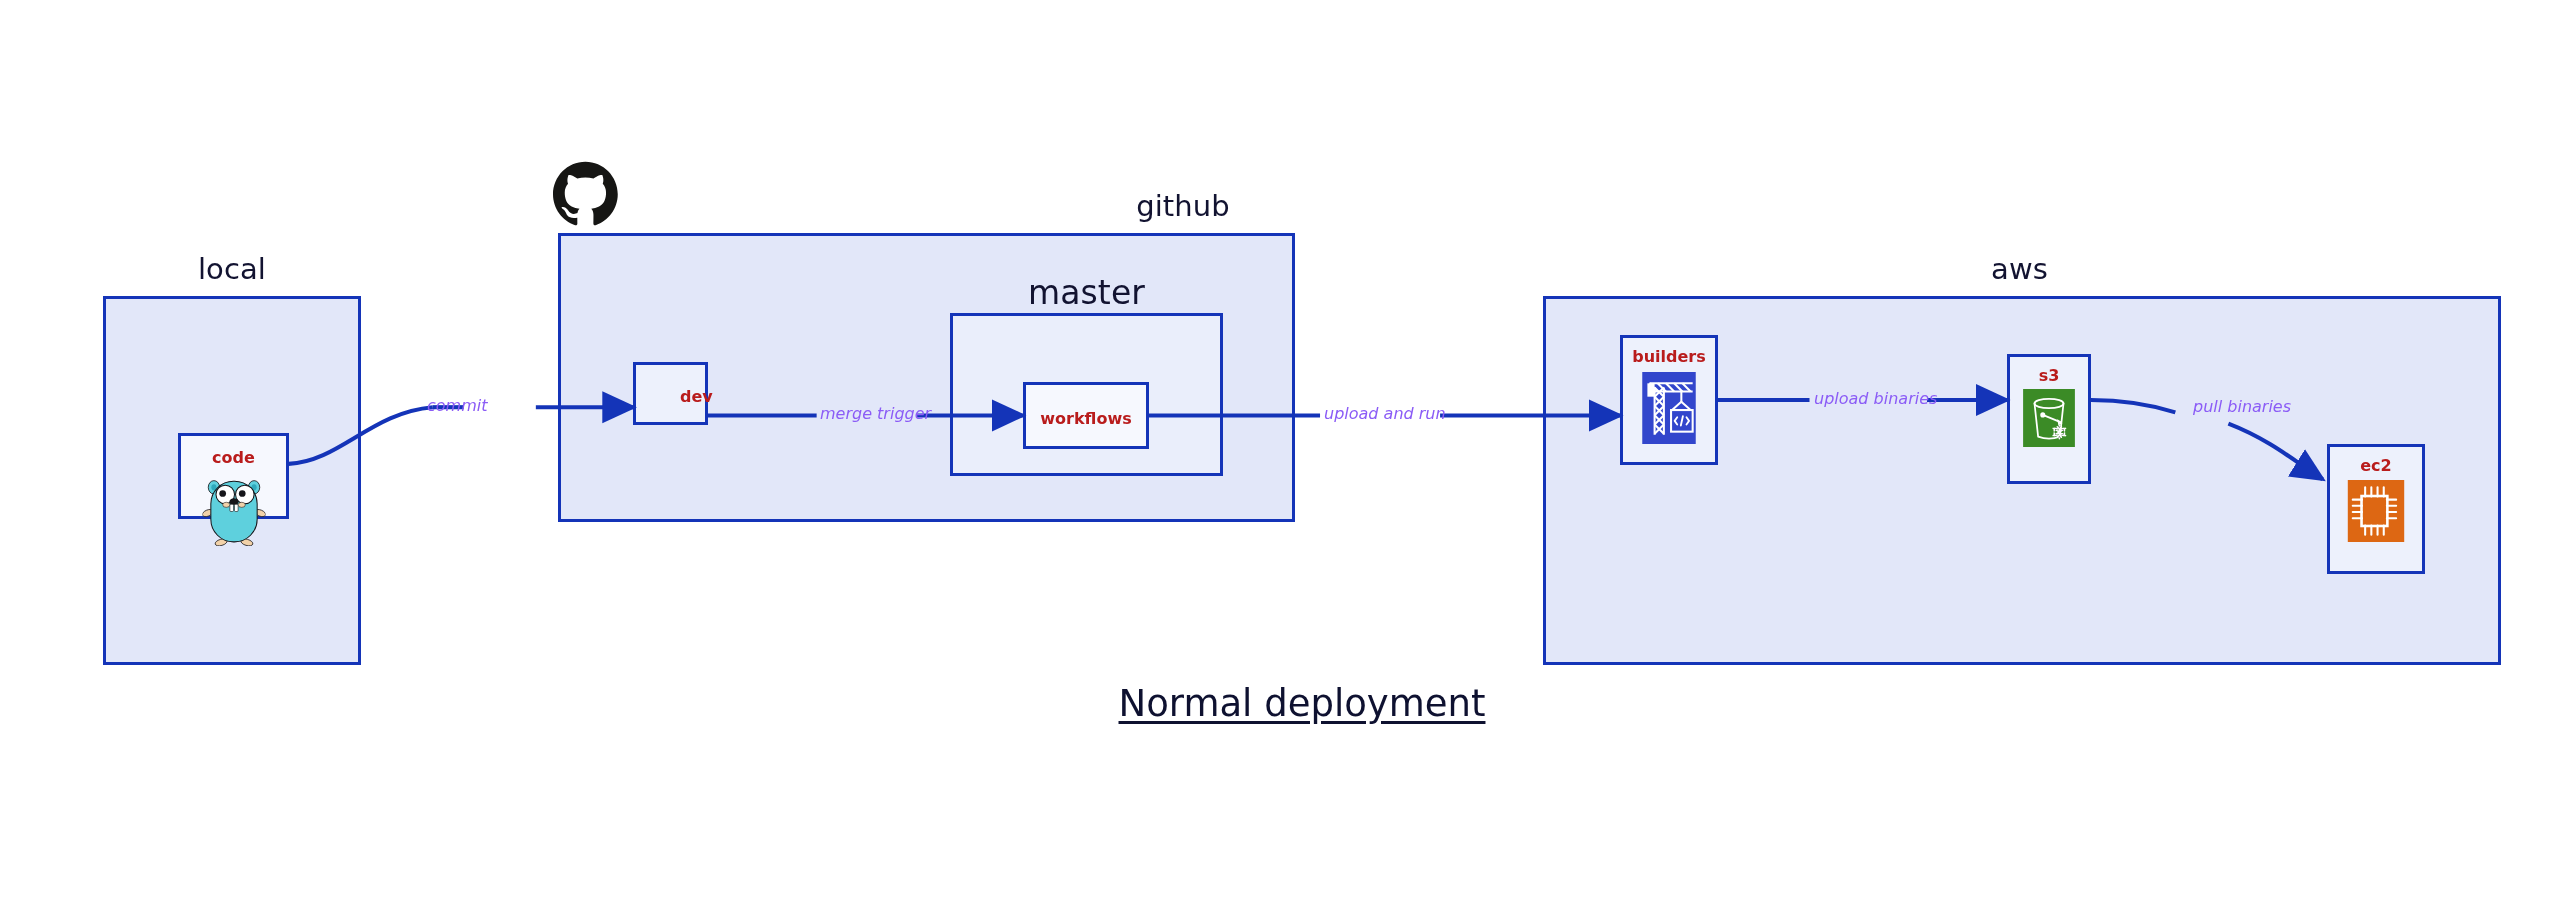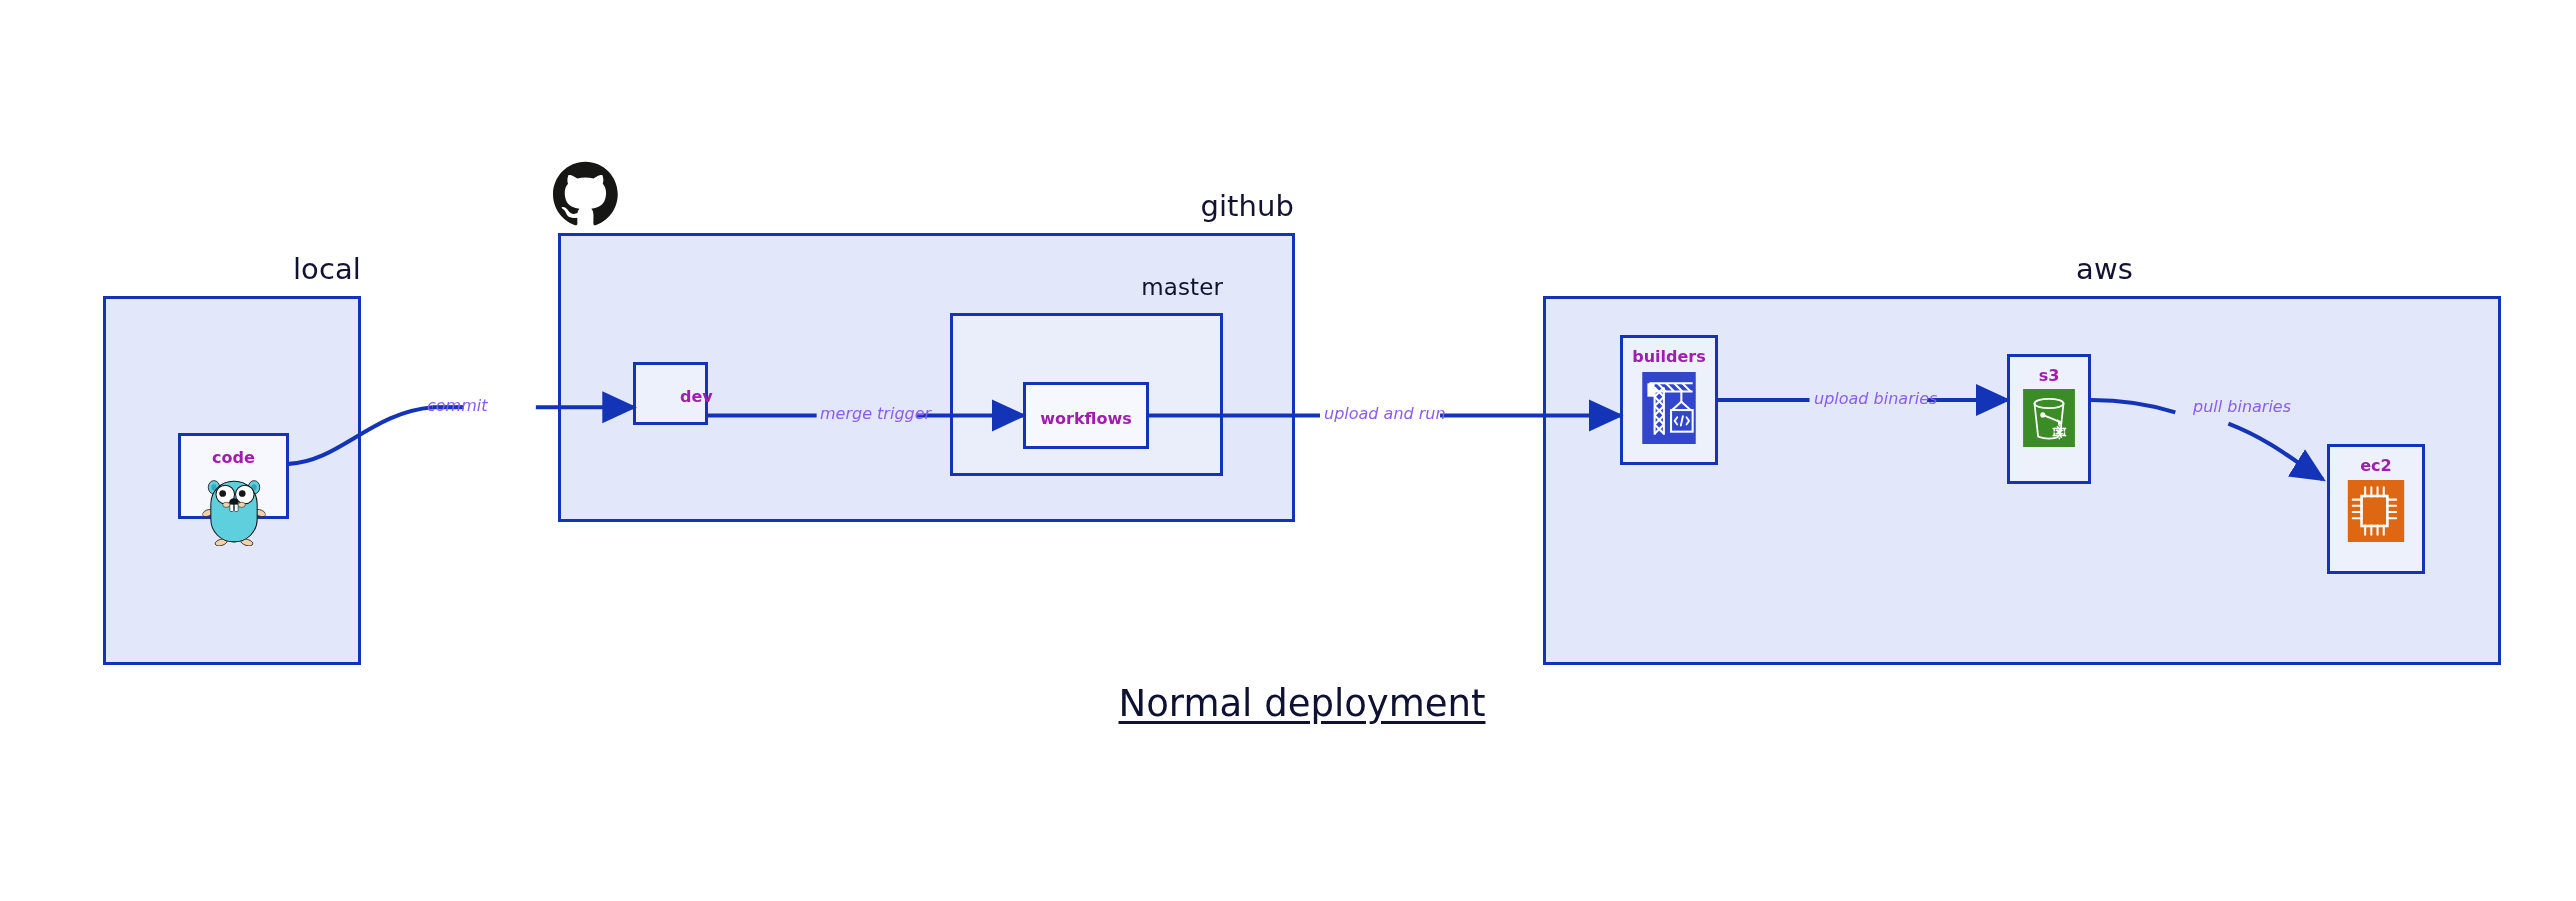--- a/index.html
+++ b/index.html
@@ -35,40 +35,40 @@
     border-width: 3.1px;
   }
 
   .group-label {
     position: absolute;
     color: #121331;
     font-size: 29px;
     font-weight: 400;
     letter-spacing: 0.1px;
     white-space: nowrap;
-    text-align: right;
+    text-align: center;
     line-height: 1;
   }
 
   
   .node {
     position: absolute;
     background: #edf1fc;
     border: 3.1px solid #1434b8;
     box-sizing: border-box;
   }
   .node.white {
     background: #f6f8fe;
   }
   .node-label {
     position: absolute;
     left: 0;
     right: 0;
     text-align: center;
-    color: #a21caf;
+    color: #b91c1c;
     font-weight: 700;
     font-size: 16px;
     line-height: 1;
     white-space: nowrap;
   }
 
   .node-icon {
     position: absolute;
     left: 50%;
     transform: translateX(-50%);
@@ -175,21 +175,21 @@
 
   <svg id="octocat" viewBox="0 0 98 96">
     <path fill="#161614" fill-rule="evenodd" clip-rule="evenodd" d="M48.854 0C21.839 0 0 22 0 49.217c0 21.756 13.993 40.172 33.405 46.69 2.427.49 3.316-1.059 3.316-2.362 0-1.141-.08-5.052-.08-9.127-13.59 2.934-16.42-5.867-16.42-5.867-2.184-5.704-5.42-7.17-5.42-7.17-4.448-3.015.324-3.015.324-3.015 4.934.326 7.523 5.052 7.523 5.052 4.367 7.496 11.404 5.378 14.235 4.074.404-3.178 1.699-5.378 3.074-6.6-10.839-1.141-22.243-5.378-22.243-24.283 0-5.378 1.94-9.778 5.014-13.2-.485-1.222-2.184-6.275.486-13.038 0 0 4.125-1.304 13.426 5.052a46.97 46.97 0 0 1 12.214-1.63c4.125 0 8.33.571 12.213 1.63 9.302-6.356 13.427-5.052 13.427-5.052 2.67 6.763.97 11.816.485 13.038 3.155 3.422 5.015 7.822 5.015 13.2 0 18.905-11.404 23.06-22.324 24.283 1.78 1.548 3.316 4.481 3.316 9.126 0 6.6-.08 11.897-.08 13.526 0 1.304.89 2.853 3.316 2.364 19.412-6.52 33.405-24.935 33.405-46.691C97.707 22 75.788 0 48.854 0z"></path>
   </svg>
 
   <div class="node" id="n-dev" style="left:633px; top:362px; width:75px; height:63px;">
     <div class="node-label" style="top:24px;margin-left:44px;">dev</div>
   </div>
 
   <div class="group sub" id="g-master" style="left:950px; top:313px; width:273px; height:163px;"></div>
-  <div class="group-label" style="left:950px; top:276px; width:273px; font-size:23px;">master</div>
+  <div class="group-label" style="left:950px; top:276px; width:273px; font-size:33px;">master</div>
 
   <div class="node white" id="n-workflows" style="left:1023px; top:382px; width:126px; height:67px;">
     <div class="node-label" style="top:26px;">workflows</div>
   </div>
 
   <div class="group" id="g-aws" style="left:1543px; top:296px; width:958px; height:369px;"></div>
   <div class="group-label" style="left:1906px; top:255px; width:227px;">aws</div>
 
   <div class="node" id="n-builders" style="left:1620px; top:335px; width:98px; height:130px;">
     <div class="node-label" style="top:11.3px;">builders</div>

